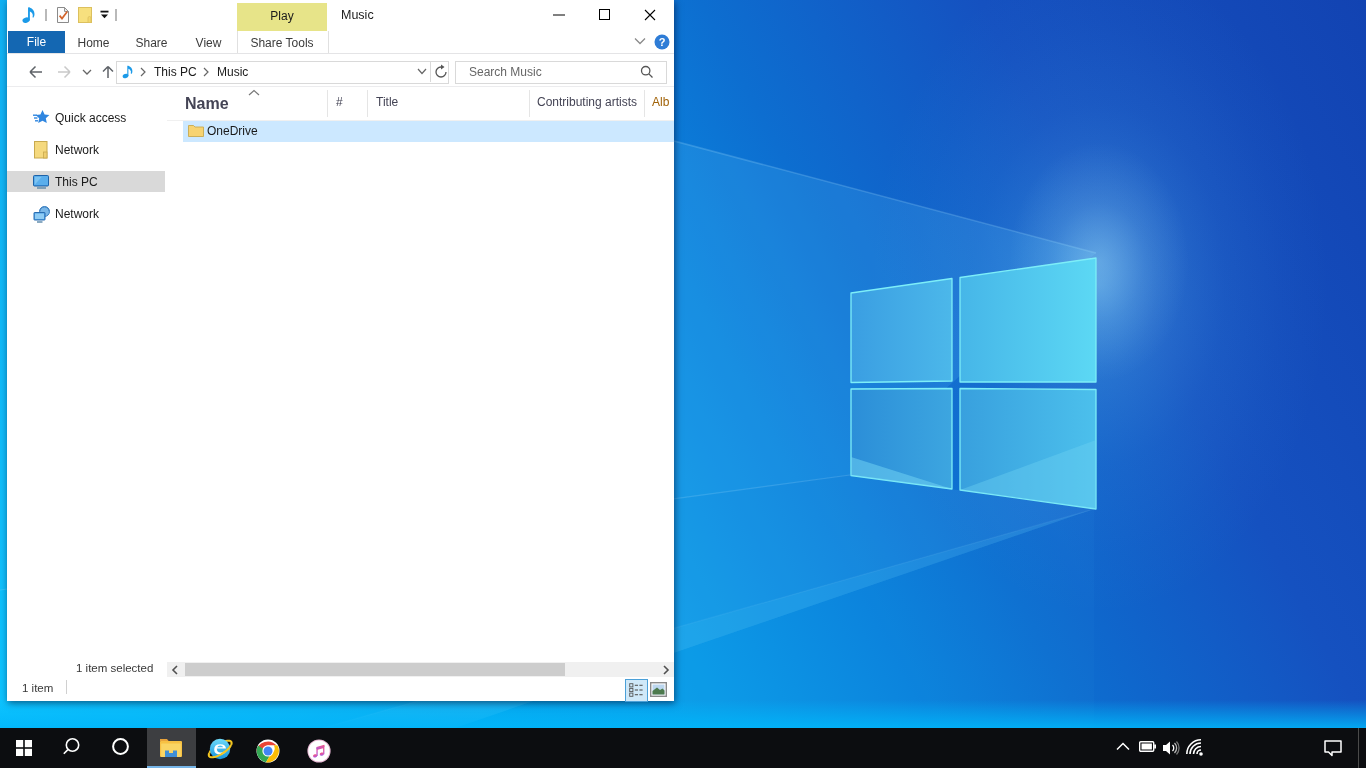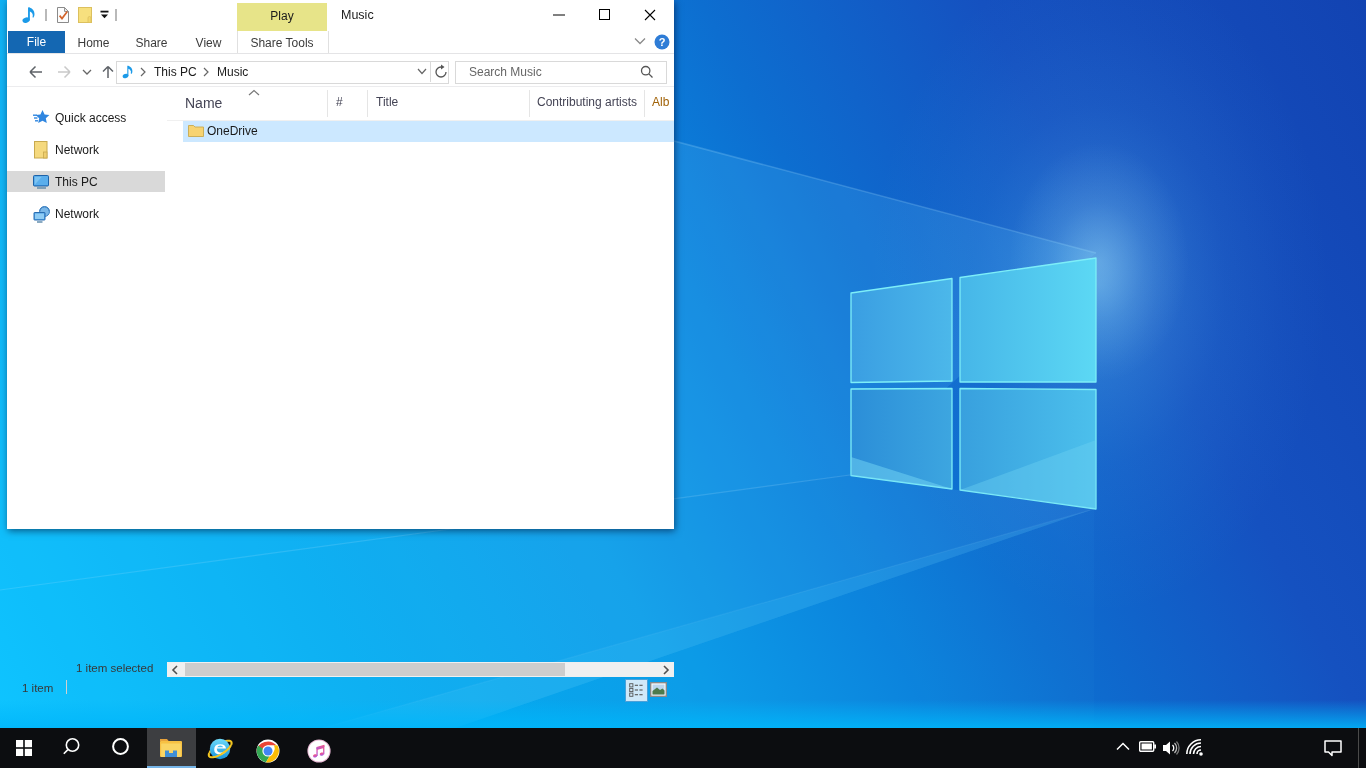--- a/index.html
+++ b/index.html
@@ -1,18 +1,18 @@
 <!DOCTYPE html>
 <html><head>
 <meta charset="utf-8">
 <style>
 html,body{margin:0;padding:0;}
 #screen{position:relative;width:1366px;height:768px;overflow:hidden;background:#0d6ecc;font-family:"Liberation Sans",sans-serif;}
 #wall{position:absolute;left:0;top:0;}
-#win{position:absolute;left:7px;top:0;width:667px;height:529px;background:#fff;box-shadow:1px 2px 7px rgba(0,10,40,.55);}
+#win{position:absolute;left:7px;top:0;width:667px;height:701px;background:#fff;box-shadow:1px 2px 7px rgba(0,10,40,.55);}
 #win *{position:absolute;}
 .t12{font-size:12px;color:#1a1a1a;white-space:nowrap;}
 .tabtxt{font-size:12px;color:#3b3b3b;}
 
 #bar{position:absolute;left:0;top:728px;width:1366px;height:40px;background:#0c0d10;}
 #bar *{position:absolute;}
 </style>
 </head>
 <body>
 <div id="screen">
@@ -199,21 +199,21 @@
   <div class="t12" style="left:48px;top:175px;">This PC</div>
   <svg style="left:26px;top:206px;" width="18" height="17" viewBox="0 0 18 17">
     <circle cx="11.5" cy="5.5" r="5" fill="#7ab7e8" stroke="#3c80c0"></circle>
     <path d="M7 5.5 A4.5 4.5 0 0 1 16 5.5" fill="none" stroke="#3c80c0" stroke-width="0.8"></path>
     <rect x="1" y="6.5" width="11" height="7.5" rx="0.5" fill="#4aa0e8" stroke="#2a6db0"></rect>
     <rect x="2" y="7.5" width="9" height="5.5" fill="#8fccf4"></rect>
     <line x1="4" y1="16" x2="9.5" y2="16" stroke="#5a87a8" stroke-width="1.4"></line>
   </svg>
   <div class="t12" style="left:48px;top:207px;">Network</div>
 
-  <div style="left:178px;top:95px;font-size:14px;color:#445;">Name</div>
+  <div style="left:178px;top:95px;font-size:16px;color:#445;font-weight:bold;">Name</div>
   <svg style="left:240px;top:89px;" width="14" height="8" viewBox="0 0 14 8">
         <path d="M2 6 L7 1.5 L12 6" stroke="#777" stroke-width="1.2" fill="none"></path>
       </svg>
   <div style="left:329px;top:95px;font-size:12px;color:#445;">#</div>
   <div style="left:369px;top:95px;font-size:12px;color:#445;">Title</div>
   <div style="left:530px;top:95px;font-size:12px;color:#445;">Contributing artists</div>
   <div style="left:645px;top:95px;font-size:12px;color:#a16207;">Alb</div>
   <div style="left:320px;top:90px;width:1px;height:27px;background:#e5e5e5;"></div>
   <div style="left:360px;top:90px;width:1px;height:27px;background:#e5e5e5;"></div>
   <div style="left:522px;top:90px;width:1px;height:27px;background:#e5e5e5;"></div>

